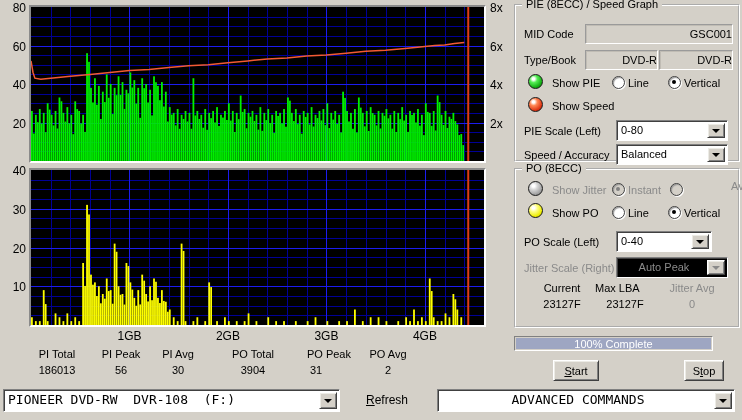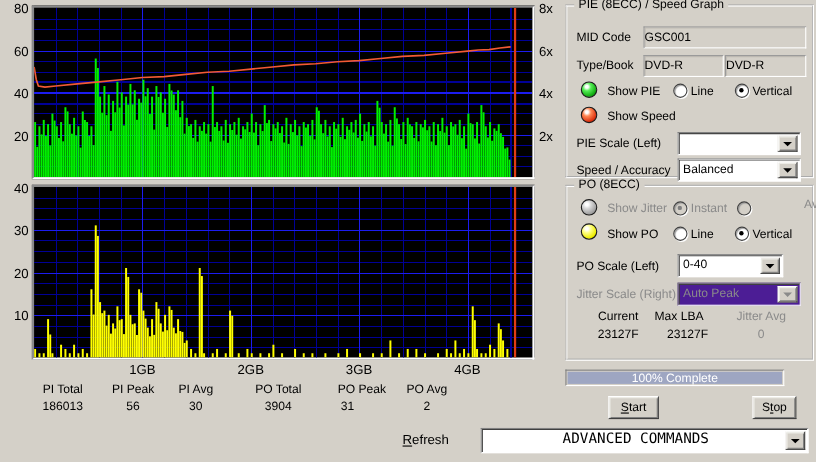--- a/index.html
+++ b/index.html
@@ -21,28 +21,28 @@
     box-shadow:inset 1px 1px 0 #404040;}
   .btn{position:absolute;text-align:center;cursor:default;font-size:11px;}
   .combo{position:absolute;box-sizing:border-box;}
   .combo .combo-text{position:absolute;left:4px;right:20px;top:0;bottom:0;line-height:20px;
     overflow:hidden;white-space:pre;}
   .combo .combo-text.center{text-align:center;}
   .combo-btn{position:absolute;right:2px;top:2px;bottom:2px;width:16px;
     display:flex;align-items:center;justify-content:center;}
   .arrow-down{width:0;height:0;border-left:4px solid transparent;border-right:4px solid transparent;
     border-top:4px solid #000;}
-  .combo.disabled{background:#4c1d95;color:#8a8a8a;}
+  .combo.disabled{background:#000000;color:#8a8a8a;text-align:center;}
   .combo.disabled .arrow-down{border-top-color:#8a8a8a;}
   .mono{font-family:"DejaVu Sans Mono","Liberation Mono",monospace;font-size:13px;}
   
   .group{position:absolute;border:2px groove #ffffff;box-sizing:border-box;}
   .group-title{position:absolute;top:-8px;left:6px;background:#d4d0c8;padding:0 4px;font-size:11px;}
   .row-label{position:absolute;font-size:11px;white-space:nowrap;}
-  .fieldbox{position:absolute;box-sizing:border-box;text-align:left;line-height:18px;
+  .fieldbox{position:absolute;box-sizing:border-box;text-align:right;line-height:18px;
     border:1px solid #9a9a9a;border-right-color:#fff;border-bottom-color:#fff;
     box-shadow:inset 1px 1px 0 #c0bcb4;}
   
   .led{position:absolute;width:13px;height:13px;border-radius:50%;border:1px solid #1a1a1a;cursor:default;}
   .led-green{background:radial-gradient(circle at 35% 30%, #ffffff 0 10%, #55ee55 30%, #11aa11 70%, #067706 100%);}
   .led-red{background:radial-gradient(circle at 35% 30%, #ffffff 0 10%, #ff8855 30%, #dd3311 70%, #8d1400 100%);}
   .led-yellow{background:radial-gradient(circle at 35% 30%, #ffffff 0 10%, #ffff88 30%, #eded00 70%, #9d9d00 100%);}
   .led-gray{background:radial-gradient(circle at 35% 30%, #ffffff 0 10%, #d8d8d8 30%, #a0a0a0 70%, #787878 100%);}
   
   .radio{position:absolute;width:11px;height:11px;border-radius:50%;background:#fff;
@@ -517,20 +517,26 @@
   <div class="statcol" style="left:86px;top:364px;">56</div>
   <div class="statcol" style="left:143px;top:348px;">PI Avg</div>
   <div class="statcol" style="left:143px;top:364px;">30</div>
   <div class="statcol" style="left:218px;top:348px;">PO Total</div>
   <div class="statcol" style="left:218px;top:364px;">3904</div>
   <div class="statcol" style="left:281px;top:348px;text-align:right;">PO Peak</div>
   <div class="statcol" style="left:281px;top:364px;">31</div>
   <div class="statcol" style="left:353px;top:348px;">PO Avg</div>
   <div class="statcol" style="left:353px;top:364px;">2</div>
 
+  <div class="combo sunken" style="left:3px;top:389px;width:337px;height:23px;">
+    <span class="combo-text mono">PIONEER DVD-RW  DVR-108  (F:)</span>
+    <span class="combo-btn raised">
+        <span class="arrow-down"></span>
+      </span>
+  </div>
   <button class="flatbtn" style="left:356px;top:390px;width:62px;height:20px;"><u>R</u>efresh</button>
   <div class="combo sunken" style="left:437px;top:389px;width:298px;height:23px;">
     <span class="combo-text mono center">ADVANCED COMMANDS</span>
     <span class="combo-btn raised">
         <span class="arrow-down"></span>
       </span>
   </div>
 
   <div class="group" style="left:514px;top:4px;width:226px;height:158px;">
     <span class="group-title">PIE (8ECC) / Speed Graph</span>
@@ -545,20 +551,21 @@
     <span class="radio" style="left:96px;top:70px;"></span>
     <span class="row-label" style="left:112px;top:71px;">Line</span>
     <span class="radio checked" style="left:152px;top:70px;"></span>
     <span class="row-label" style="left:168px;top:71px;">Vertical</span>
 
     <span class="led led-red" style="left:12px;top:91px;"></span>
     <span class="row-label" style="left:36px;top:94px;">Show Speed</span>
 
     <span class="row-label" style="left:8px;top:119px;">PIE Scale (Left)</span>
     <div class="combo sunken" style="left:100px;top:114px;width:112px;height:21px;">
+      <span class="combo-text" style="line-height:19px;">0-80</span>
       <span class="combo-btn raised">
           <span class="arrow-down"></span>
         </span>
     </div>
     <span class="row-label" style="left:8px;top:143px;">Speed / Accuracy</span>
     <div class="combo sunken" style="left:100px;top:138px;width:112px;height:21px;">
       <span class="combo-text" style="line-height:19px;">Balanced</span>
       <span class="combo-btn raised">
           <span class="arrow-down"></span>
         </span>

